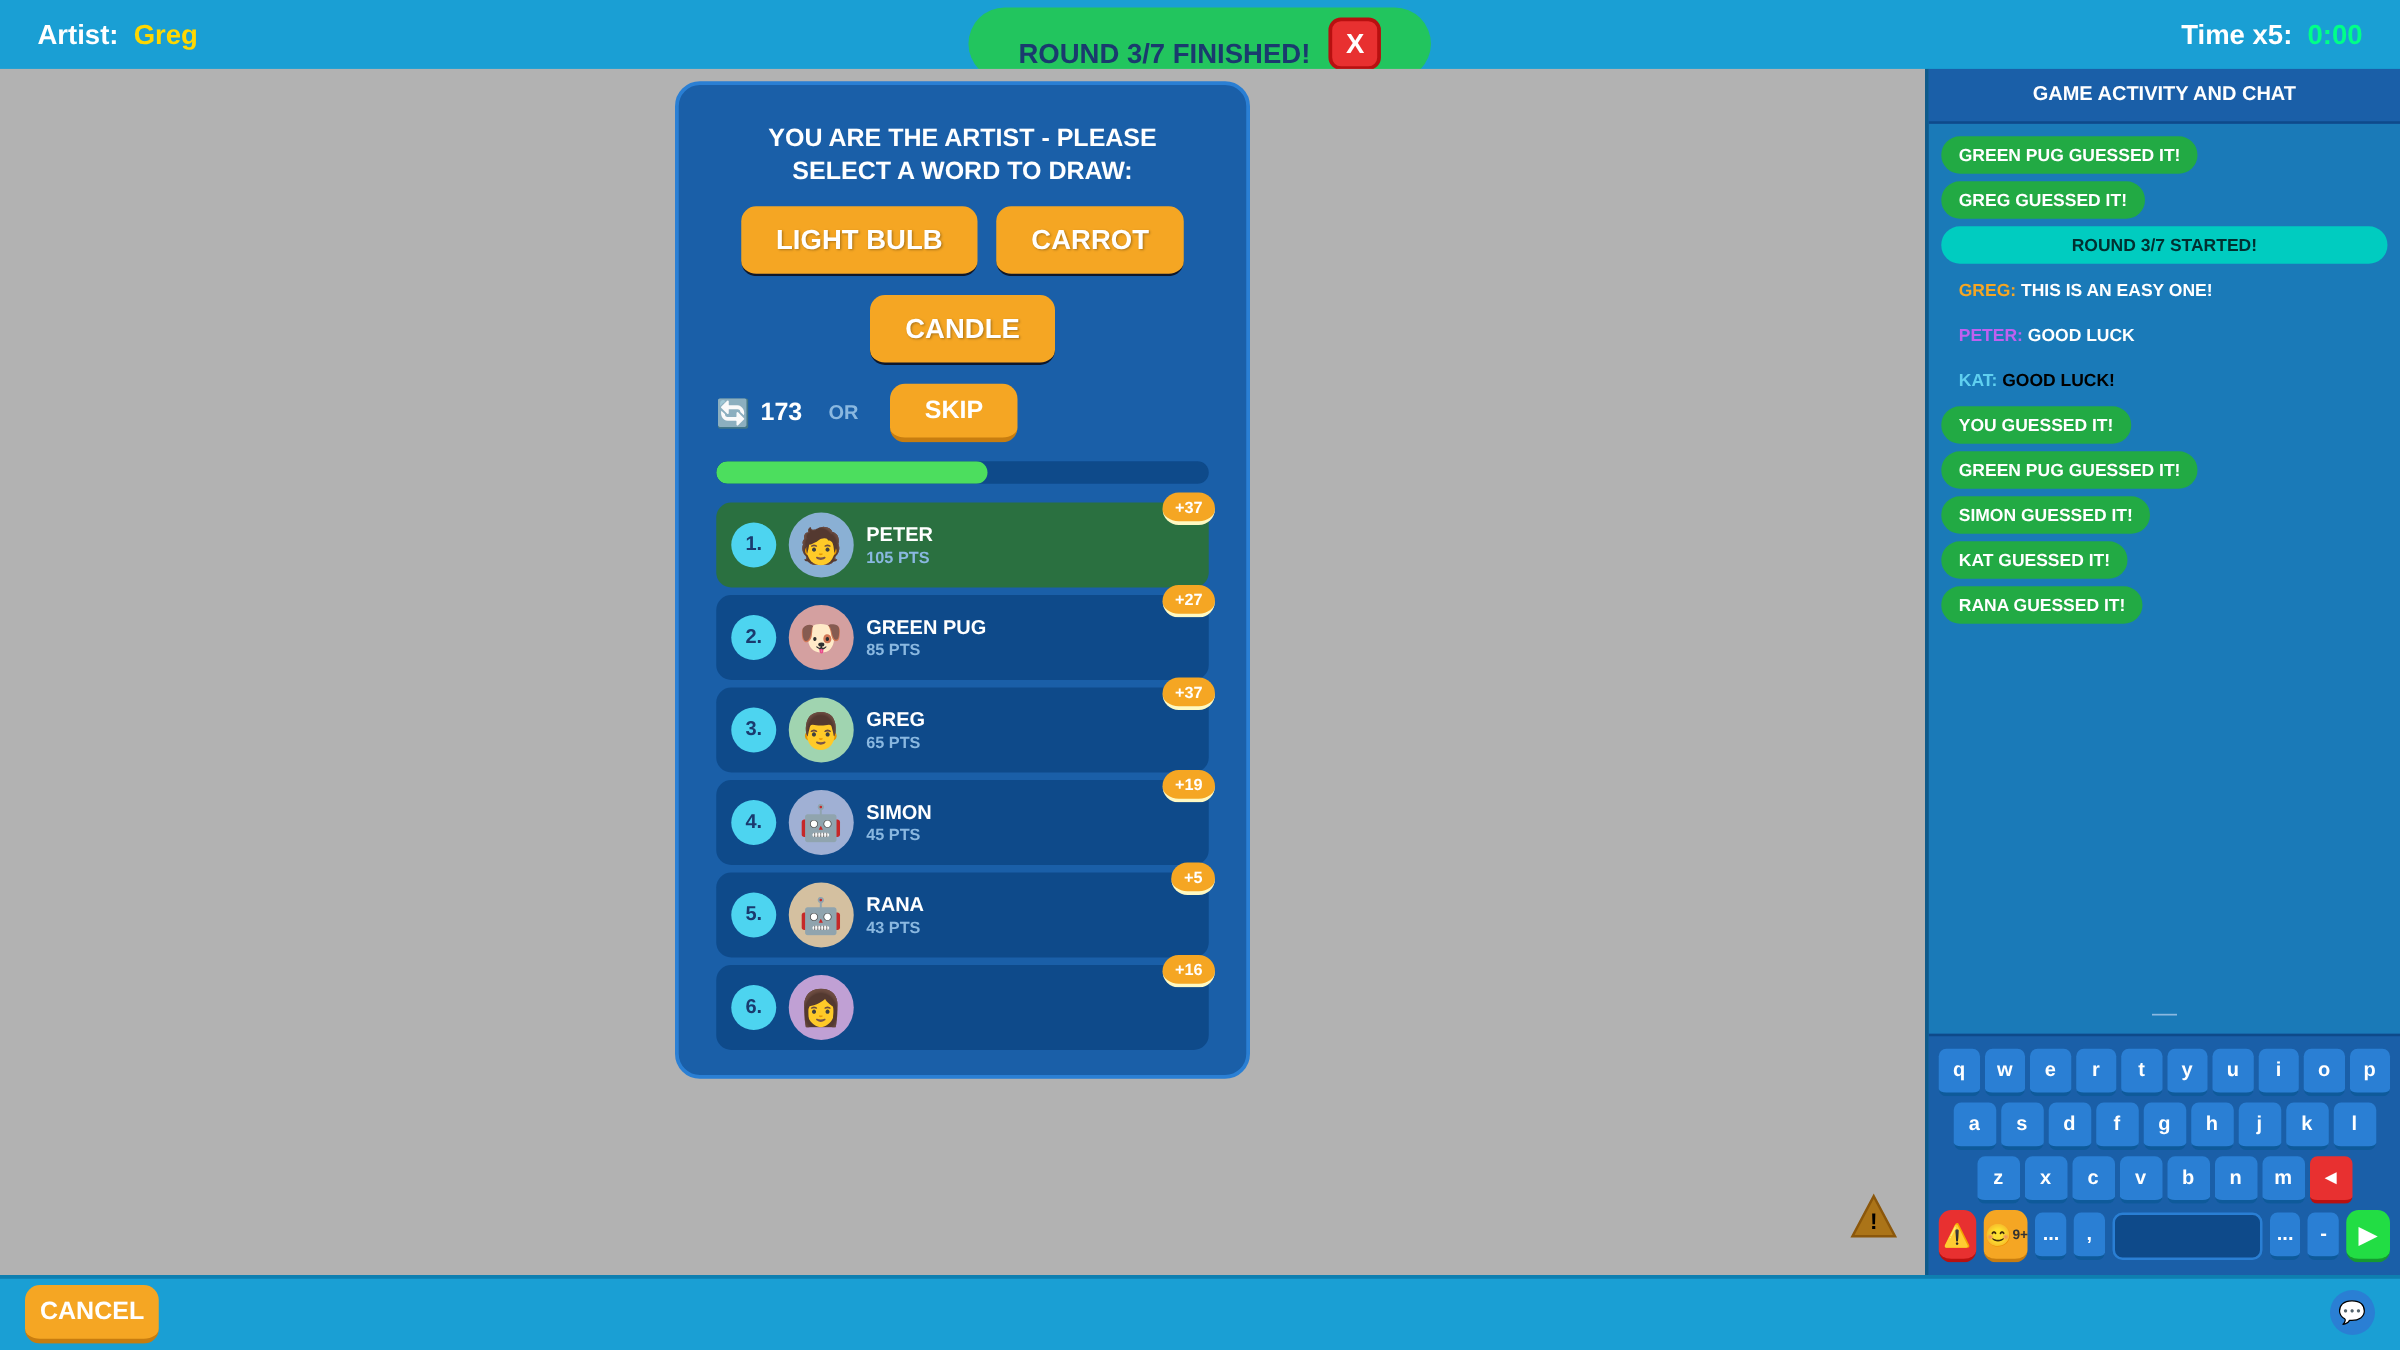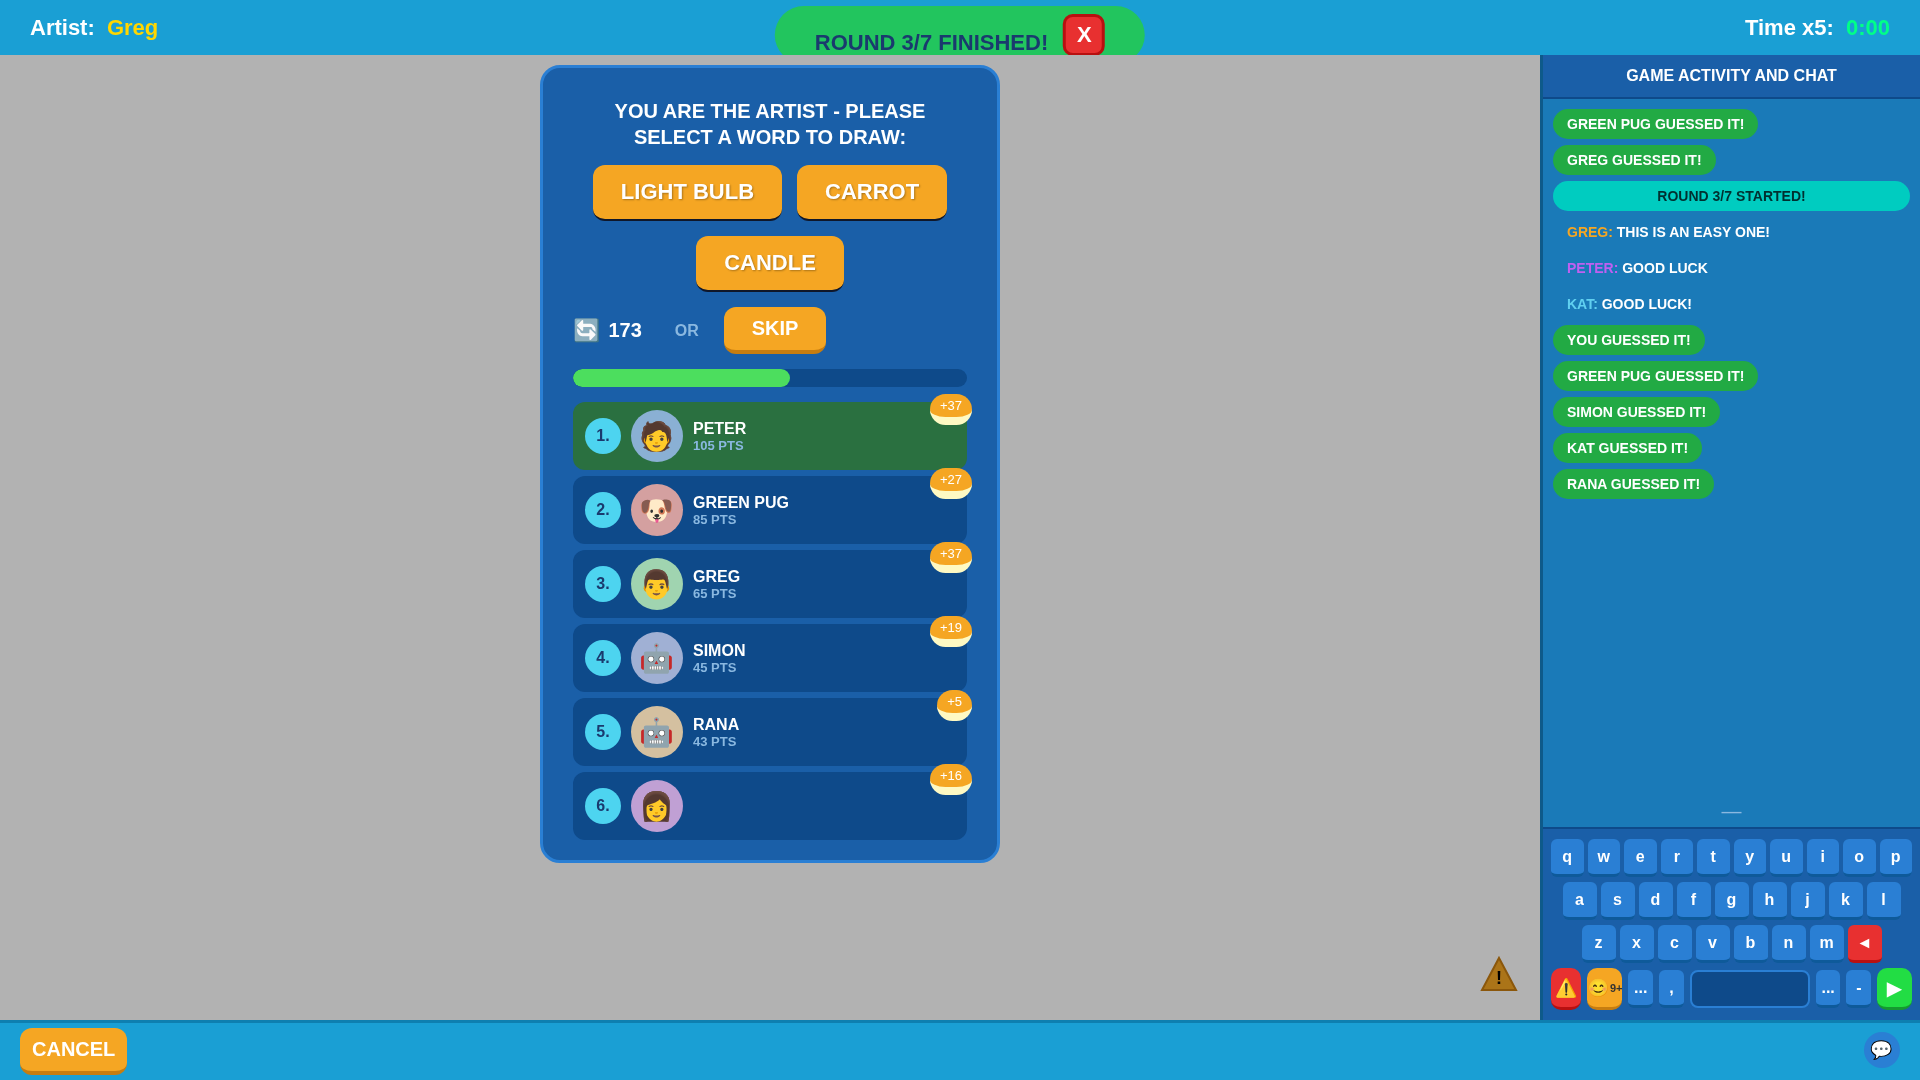--- a/index.html
+++ b/index.html
@@ -192,24 +192,24 @@
     }
     .lb-pts {
       color: #8ab8e0;
       font-size: 13px;
       font-weight: bold;
     }
     .lb-badge {
       background: #f5a623;
       color: white;
       font-size: 13px;
-      font-weight: 400;
+      font-weight: 700;
       border-radius: 20px;
       padding: 4px 10px;
-      border-bottom: 8px solid #fef9c3;
+      border-bottom: 3px solid #fef9c3;
       position: absolute;
       right: -5px;
       top: -8px;
     }
 
     
     .bottom-bar {
       height: 60px;
       background: #1a9fd4;
       display: flex;
@@ -358,21 +358,21 @@
         </div>
         <div class="word-buttons">
           <button class="word-btn">CANDLE</button>
         </div>
 
         <div class="skip-row">
           <div class="skip-coins">
             <span style="font-size:22px;">🔄</span>
             <span>173</span>
           </div>
-          <span style="color:#8ab8e0;font-size:16px;font-weight:bold;margin-left:18px;">OR</span>
+          <span style="color:#8ab8e0;font-size:16px;font-weight:bold;margin-left:6px;">OR</span>
           <button class="skip-btn" style="margin-left:10px;">SKIP</button>
         </div>
 
         <div class="progress-bar-container">
           <div class="progress-bar-fill"></div>
         </div>
 
         <div class="leaderboard" id="leaderboard-container">
         <div class="lb-row first">
     <div class="lb-rank">1.</div>
@@ -438,21 +438,21 @@
 
   <div class="right-panel">
     <div class="chat-header">GAME ACTIVITY AND CHAT</div>
 
     <div class="chat-messages" id="chat-messages-container">
     <div class="chat-msg green">GREEN PUG GUESSED IT!</div>
         <div class="chat-msg green">GREG GUESSED IT!</div>
         <div class="chat-msg teal" style="width: 100%; text-align: center;">ROUND 3/7 STARTED!</div>
         <div class="chat-msg normal"><span style="color:#f5a623;font-weight:900;">GREG:</span><span style="color:white;"> THIS IS AN EASY ONE!</span></div>
         <div class="chat-msg normal"><span style="color:#c060f0;font-weight:900;">PETER:</span><span style="color:white;"> GOOD LUCK</span></div>
-        <div class="chat-msg normal"><span style="color:#60d0f0;font-weight:900;">KAT:</span><span style="color:#ffffff;margin-top:27px;"> GOOD LUCK!</span></div>
+        <div class="chat-msg normal"><span style="color:#60d0f0;font-weight:900;">KAT:</span><span style="color:#000000;margin-top:27px;"> GOOD LUCK!</span></div>
         <div class="chat-msg green">YOU GUESSED IT!</div>
         <div class="chat-msg green">GREEN PUG GUESSED IT!</div>
         <div class="chat-msg green">SIMON GUESSED IT!</div>
         <div class="chat-msg green">KAT GUESSED IT!</div>
         <div class="chat-msg green">RANA GUESSED IT!</div>
       </div>
 
     <div style="position:relative;">
       <div style="text-align:center;padding:4px 0;color:#8ab8e0;font-size:20px;">—</div>
     </div>

